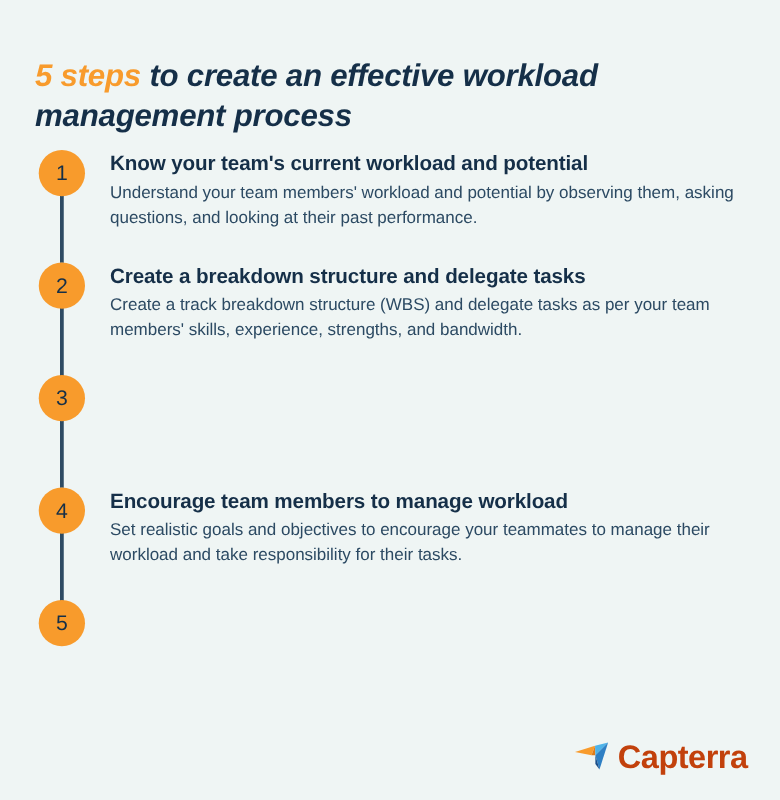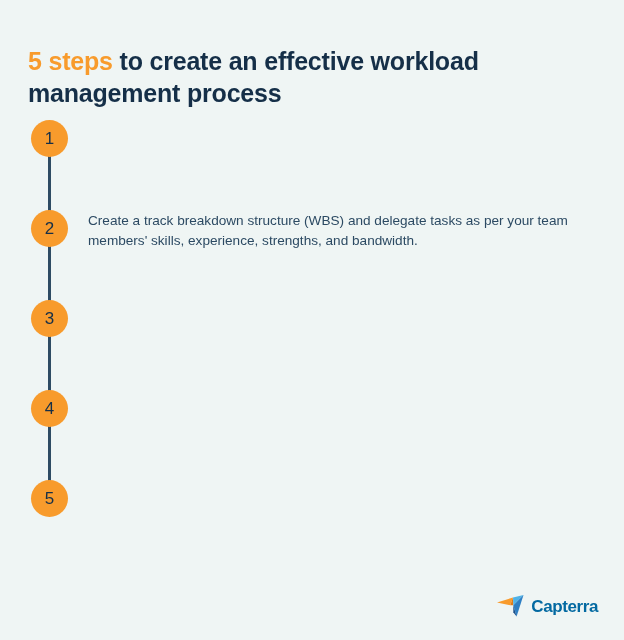--- a/index.html
+++ b/index.html
@@ -26,20 +26,21 @@
   .heading {
     position: absolute;
     left: 28px;
     top: 28px;
     width: 560px;
     font-size: 25px;
     line-height: 1.28;
     font-weight: bold;
     color: #152f48;
     letter-spacing: -0.2px;
+    font-style: italic;
   }
   .heading .accent {
     color: #f89b2c;
   }
 
   
   .steps {
     position: absolute;
     left: 0;
     top: 120px;
@@ -131,66 +132,75 @@
     display: flex;
     align-items: center;
     gap: 7px;
   }
   .logo-mark {
     width: 27px;
     height: 24px;
     display: block;
   }
   .logo-word {
-    font-size: 17px;
+    font-size: 26px;
     font-weight: bold;
-    color: #0369a1;
+    color: #c2410c;
     letter-spacing: -0.4px;
     line-height: 1;
   }
 </style>
 </head>
 <body>
 
 <div class="poster">
 
   <h1 class="heading">
     <span class="accent">5 steps</span><span> to create an effective workload management process</span>
   </h1>
 
   <div class="steps">
 
     <div class="step">
       <div class="rail">
         <div class="connector"></div>
         <div class="badge">1</div>
       </div>
+      <div class="step-body">
+        <p class="step-title">Know your team's current workload and potential</p>
+        <p class="step-desc">Understand your team members' workload and potential by observing them, asking questions, and looking at their past performance.</p>
+      </div>
     </div>
 
     <div class="step">
       <div class="rail">
         <div class="connector"></div>
         <div class="badge">2</div>
       </div>
       <div class="step-body">
+        <p class="step-title">Create a breakdown structure and delegate tasks</p>
         <p class="step-desc">Create a track breakdown structure (WBS) and delegate tasks as per your team members' skills, experience, strengths, and bandwidth.</p>
       </div>
     </div>
 
     <div class="step">
       <div class="rail">
         <div class="connector"></div>
         <div class="badge">3</div>
       </div>
     </div>
 
     <div class="step">
       <div class="rail">
         <div class="connector"></div>
         <div class="badge">4</div>
+      </div>
+      <div class="step-body">
+        <p class="step-title">Encourage team members to manage workload</p>
+        <p class="step-desc">Set realistic goals and objectives to encourage your teammates to manage their workload and take responsibility for their tasks.</p>
       </div>
     </div>
 
     <div class="step">
       <div class="rail">
         <div class="connector"></div>
         <div class="badge">5</div>
       </div>
     </div>
 

